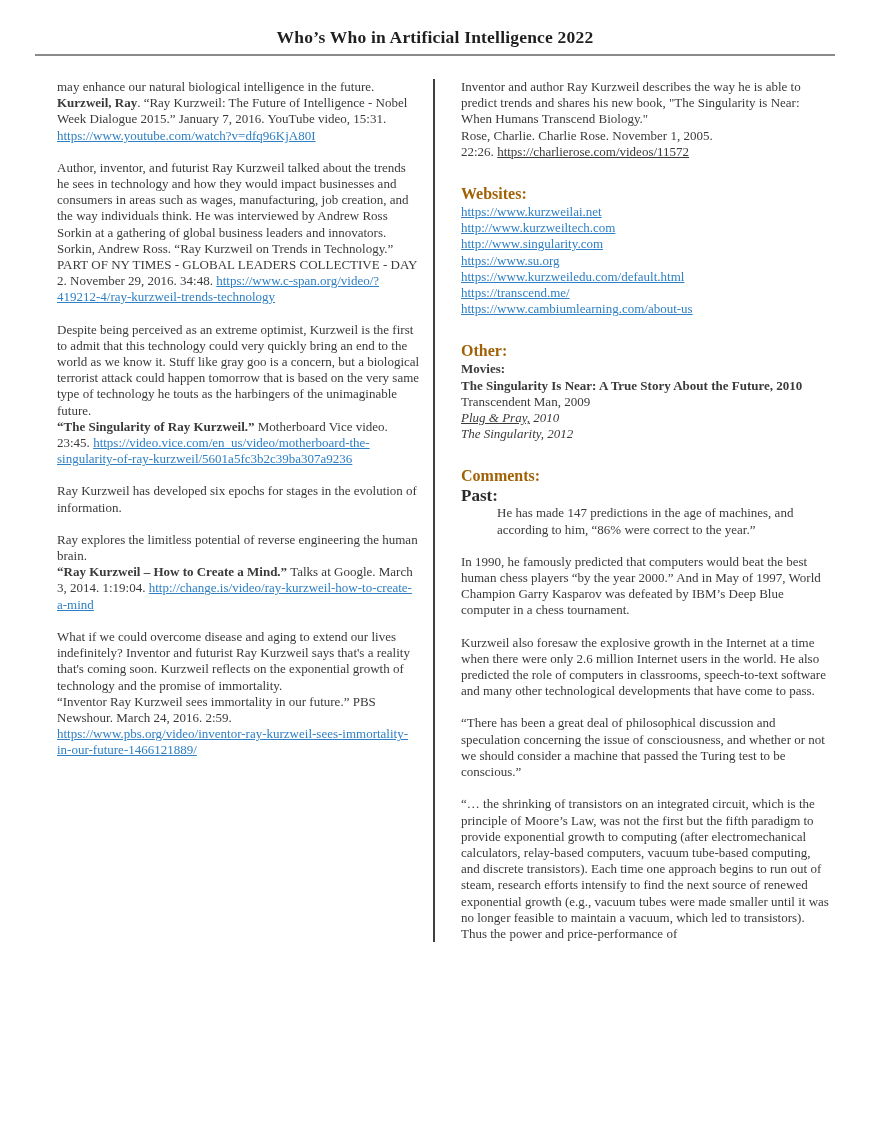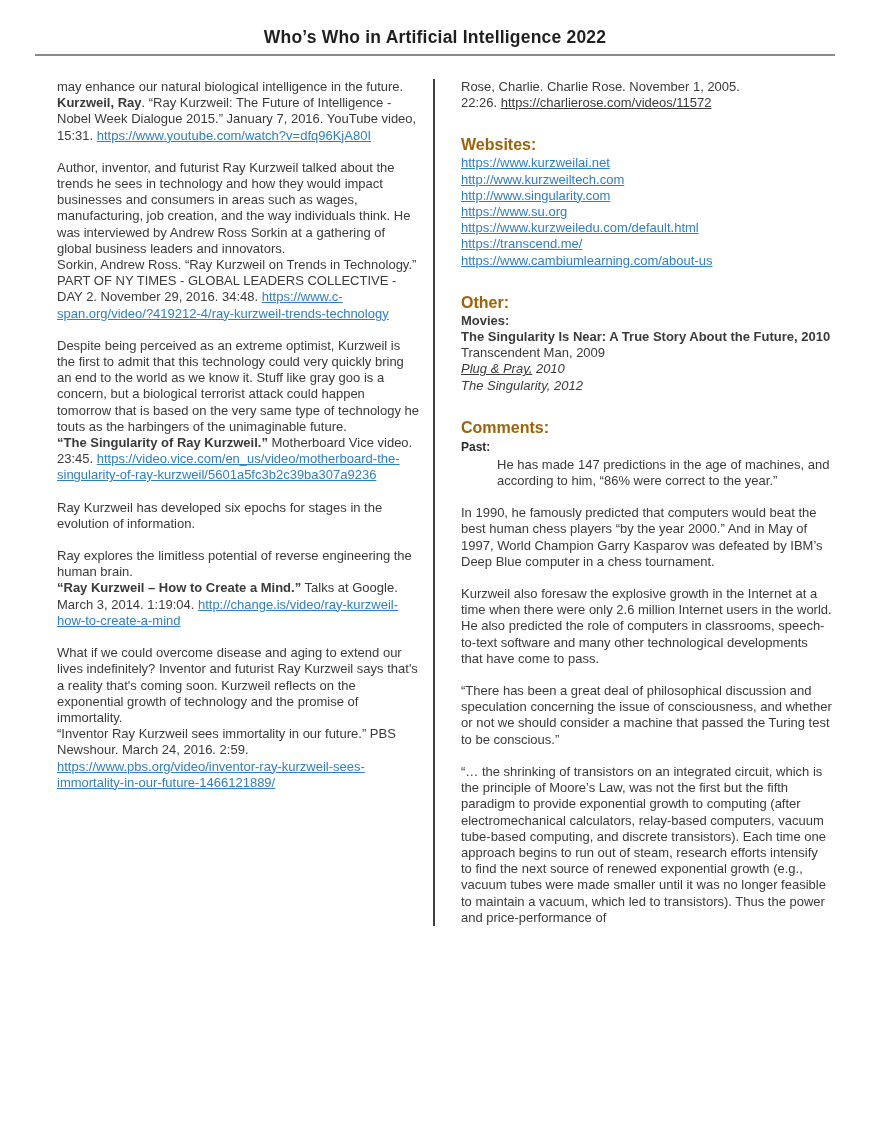--- a/index.html
+++ b/index.html
@@ -1,36 +1,36 @@
 <!DOCTYPE html>
 <html><head>
 <meta charset="utf-8">
 <style>
   * { margin: 0; padding: 0; box-sizing: border-box; }
   html, body { background: #ffffff; }
   .page {
     width: 870px; height: 1126px; background: #ffffff;
-    font-family: Liberation Sans, sans-serif;
+    font-family: Liberation Serif, serif;
     color: #3a3a3a; position: relative; overflow: hidden;
   }
   .header { padding-top: 27px; text-align: center; }
   .header-title { font-size: 17.5px; font-weight: bold; color: #1f1f1f; letter-spacing: 0.2px; }
   .header-rule { margin: 6px auto 0 auto; width: 800px; height: 0; border-top: 2px solid #8a8a8a; }
   .columns { display: flex; align-items: stretch; margin: 23px 38px 0 57px; }
   .col { font-size: 13px; line-height: 16.2px; }
   .col-left { flex: 0 0 378px; width: 378px; padding-right: 12px; border-right: 2px solid #3f3f3f; }
   .col-right { flex: 1; padding-left: 26px; }
   .group { margin-bottom: 16px; }
   .group:last-child { margin-bottom: 8px; }
   .bold { font-weight: bold; }
   a.weblink { color: #2e7fc4; text-decoration: underline; cursor: pointer; word-wrap: break-word; }
   a.darklink { color: #3a3a3a; text-decoration: underline; cursor: pointer; }
   .section { margin-top: 24px; }
   .section-heading { font-size: 16px; font-weight: bold; color: #a16207; line-height: 20px; }
-  .sub-heading { font-size: 12px; font-weight: bold; color: #2b2b2b; line-height: 19px; }
+  .sub-heading { font-size: 17px; font-weight: bold; color: #2b2b2b; line-height: 19px; }
   .para { margin-top: 16px; }
   .para.first { margin-top: 0; margin-left: 36px; }
   .italic { font-style: italic; }
   .italic-underline { font-style: italic; text-decoration: underline; }
 </style>
 </head>
 <body>
 
 <div class="page">
 
@@ -69,20 +69,21 @@
       <div class="group">
         <div>What if we could overcome disease and aging to extend our lives indefinitely? Inventor and futurist Ray Kurzweil says that's a reality that's coming soon. Kurzweil reflects on the exponential growth of technology and the promise of immortality.</div>
         <div><span>“Inventor Ray Kurzweil sees immortality in our future.” PBS Newshour. March 24, 2016. 2:59. </span><a class="weblink">https://www.pbs.org/video/inventor-ray-kurzweil-sees-immortality-in-our-future-1466121889/</a></div>
       </div>
 
     </div>
 
     <div class="col col-right">
 
       <div class="group">
+        <div>Inventor and author Ray Kurzweil describes the way he is able to predict trends and shares his new book, "The Singularity is Near: When Humans Transcend Biology."</div>
         <div>Rose, Charlie. Charlie Rose. November 1, 2005.</div>
         <div><span>22:26. </span><a class="darklink">https://charlierose.com/videos/11572</a></div>
       </div>
 
       <div class="section">
         <div class="section-heading">Websites:</div>
         <div><a class="weblink">https://www.kurzweilai.net</a></div>
         <div><a class="weblink">http://www.kurzweiltech.com</a></div>
         <div><a class="weblink">http://www.singularity.com</a></div>
         <div><a class="weblink">https://www.su.org</a></div>

